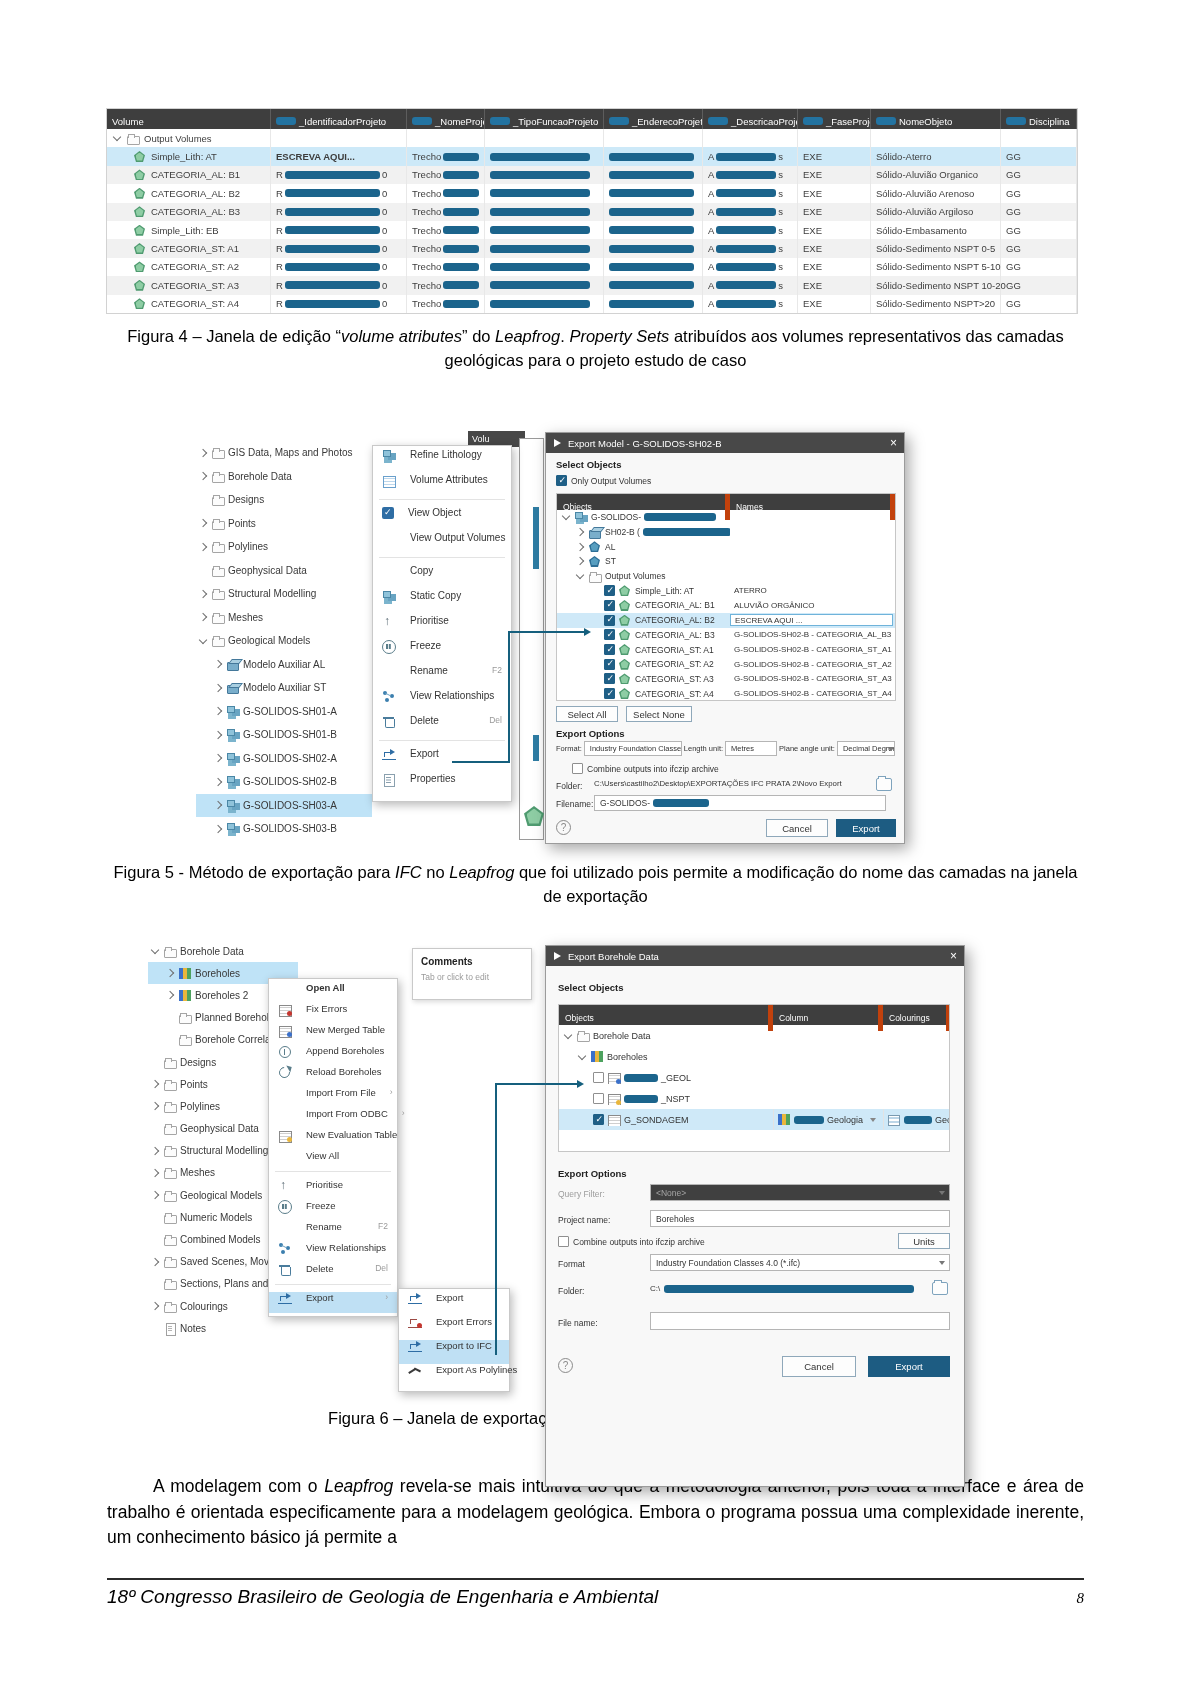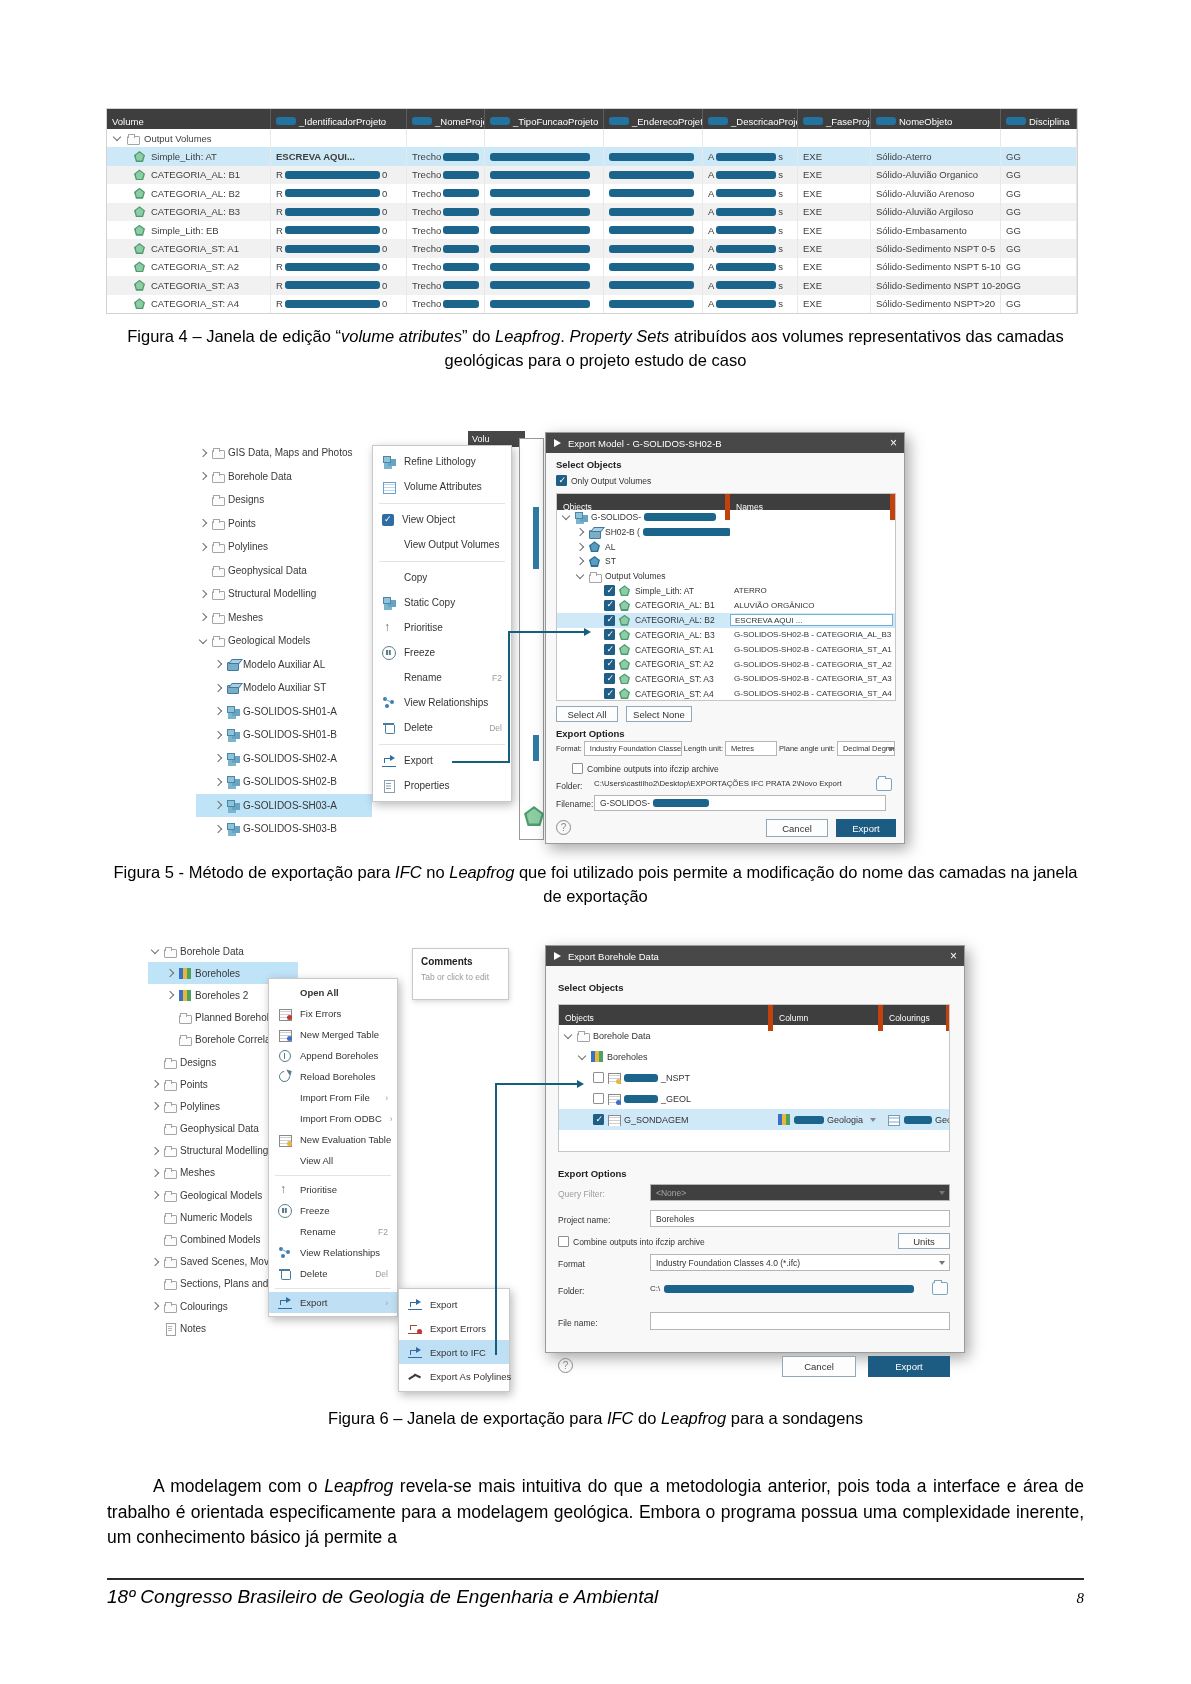--- a/index.html
+++ b/index.html
@@ -90,21 +90,21 @@
 .trow{display:flex;align-items:center;gap:3px;padding-left:2px}
 .tree5 .trow{height:23.5px}
 .tree6 .trow{height:22.2px}
 .trow.d1{padding-left:17px}
 .trow.hl{background:#bfe3f7}
 .trow.bold .tlb{font-weight:400}
 .tlb{white-space:nowrap}
 
 
 .menu{position:absolute;background:#fff;border:1px solid #c9c9c9;box-shadow:2px 3px 9px rgba(0,0,0,.28);padding:3px 0}
-.mrow{display:flex;align-items:center;padding:0 9px;gap:8px;font-size:10px;color:#333}
+.mrow{display:flex;padding:0 9px;gap:14px;font-size:10px;color:#333}
 .menu5 .mrow{height:25px}
 .menu6 .mrow{height:21px;font-size:9.5px}
 .menusub .mrow{height:24px;font-size:9.5px}
 .mrow.hl{background:#bfe0f4}
 .mrow.bold .mlabel{font-weight:700}
 .mlabel{flex:1;white-space:nowrap}
 .mright{font-size:8.5px;color:#9a9a9a}
 .mrow.sep{height:8px!important;padding:0 6px}
 .mrow.sep::before{content:"";flex:1;height:1px;background:#e3e3e3}
 
@@ -1029,21 +1029,21 @@
         <span class="tlb">Colourings</span>
       </div>
 
       <div class="trow">
         <span class="chev n"></span>
         <span class="ic i-note"></span>
         <span class="tlb">Notes</span>
       </div>
     </div>
 
-  <div class="comments" style="left:412px;top:948px;width:97px;height:52px">
+  <div class="comments" style="left:412px;top:948px;width:120px;height:52px">
     <div class="ct">Comments</div>
     <div class="ch">Tab or click to edit</div>
   </div>
 
   <div class="menu menu6" style="left:268px;top:978px;width:130px;z-index:3">
 
       <div class="mrow bold">
         <span class="ic i-none"></span>
         <span class="mlabel">Open All</span>
         <span class="mright"></span>
@@ -1166,21 +1166,21 @@
         <span class="mright"></span>
       </div>
 
       <div class="mrow">
         <span class="ic i-poly"></span>
         <span class="mlabel">Export As Polylines</span>
         <span class="mright"></span>
       </div>
     </div>
 
-  <div class="dlg" style="left:545px;top:945px;width:420px;height:408px">
+  <div class="dlg" style="left:545px;top:945px;width:420px;height:542px">
     <div class="dtitle">
       <span class="appico"></span>
       <span>Export Borehole Data</span>
       <span class="dclose">×</span>
     </div>
     <div class="dsec" style="left:12px;top:36px">Select Objects</div>
     <div class="dtable" style="left:12px;top:58px;width:392px;height:148px">
       <div class="dth d6h">
         <div>Objects</div>
         <div>Column</div>
@@ -1200,33 +1200,33 @@
             <span class="chev d"></span>
             <span class="ic i-bores"></span>
             <span>Boreholes</span>
           </div>
           <div></div>
           <div></div>
       </div>
       <div class="d6row dd2">
         <div class="dobj">
             <span class="cb"></span>
+            <span class="ic i-tblb"></span>
+            <span class="rb w34"></span>
+            <span>_GEOL</span>
+          </div>
+          <div></div>
+          <div></div>
+      </div>
+      <div class="d6row dd2">
+        <div class="dobj">
+            <span class="cb"></span>
             <span class="ic i-tbly"></span>
             <span class="rb w34"></span>
             <span>_NSPT</span>
-          </div>
-          <div></div>
-          <div></div>
-      </div>
-      <div class="d6row dd2">
-        <div class="dobj">
-            <span class="cb"></span>
-            <span class="ic i-tblb"></span>
-            <span class="rb w34"></span>
-            <span>_GEOL</span>
           </div>
           <div></div>
           <div></div>
       </div>
       <div class="d6row dd2 drowhl">
         <div class="dobj">
             <span class="cb on"></span>
             <span class="ic i-tblg"></span>
             <span>G_SONDAGEM</span>
           </div>

